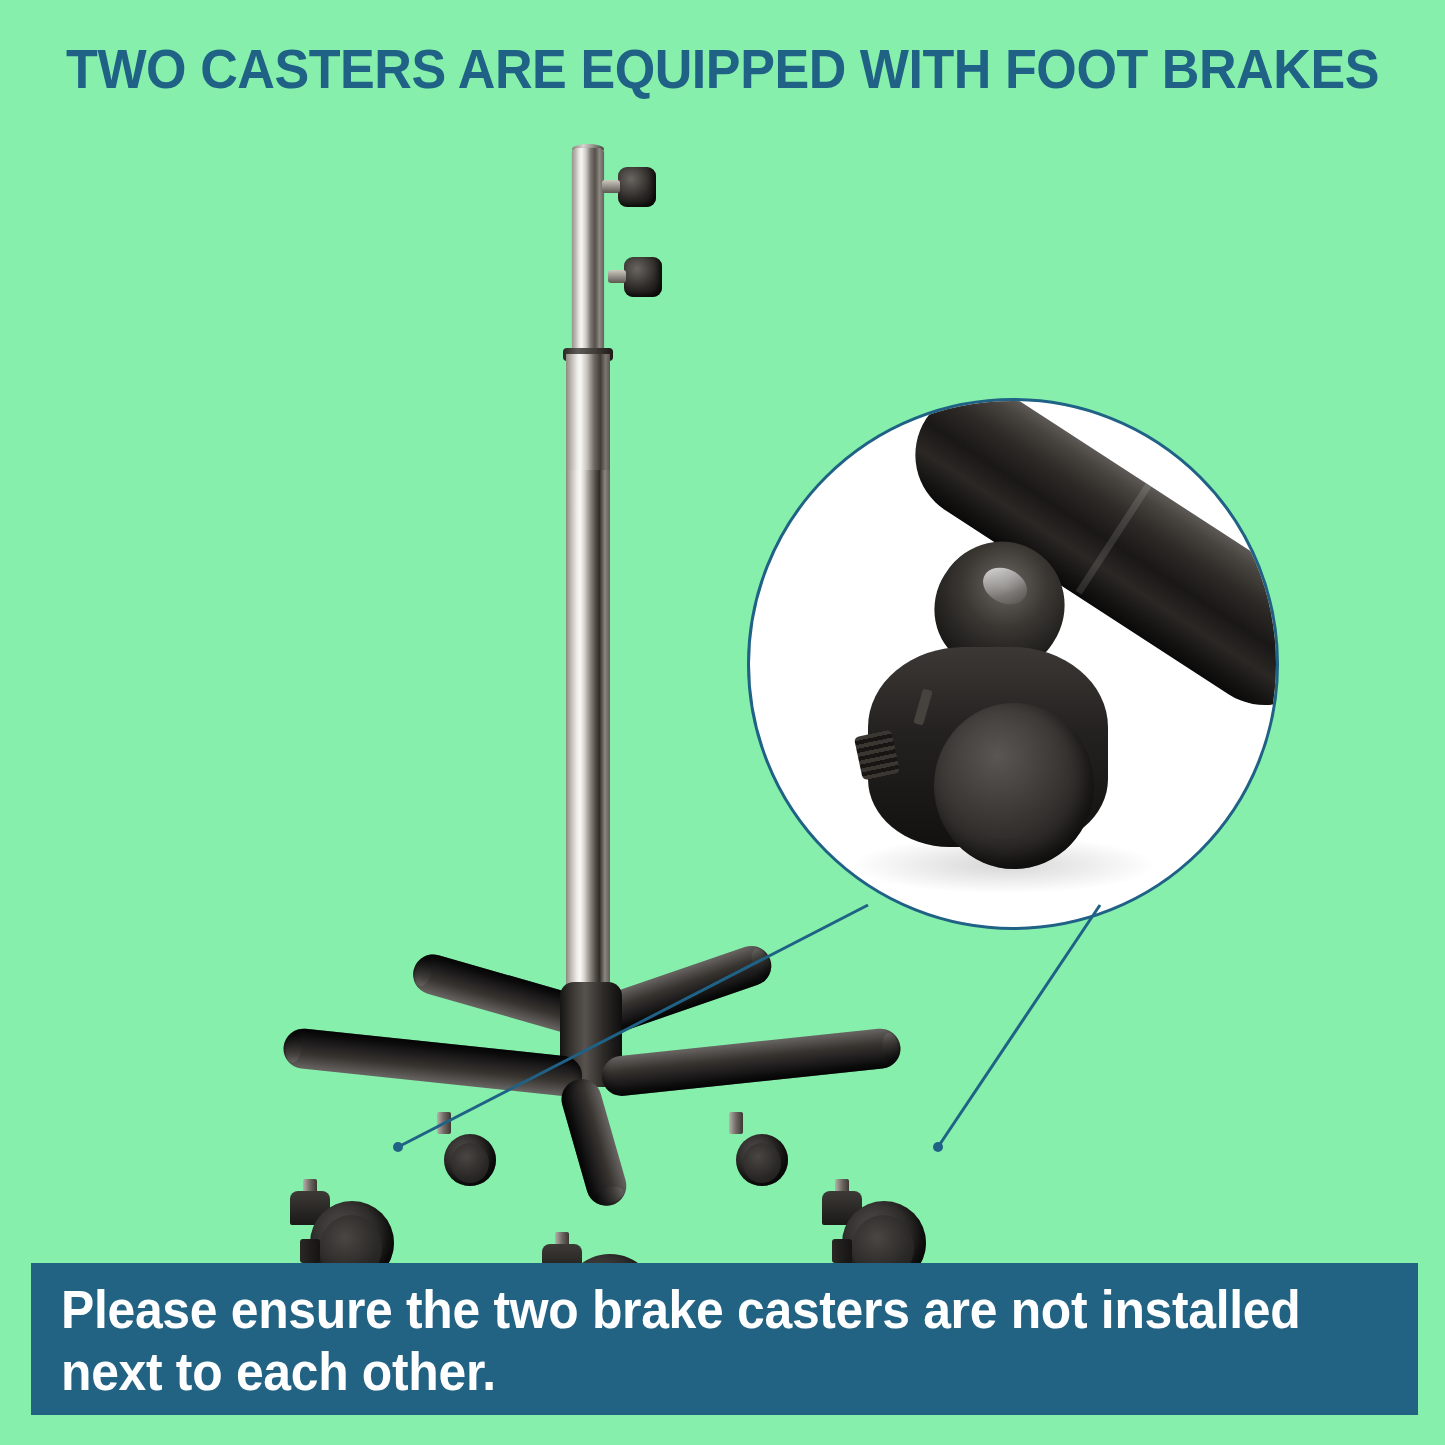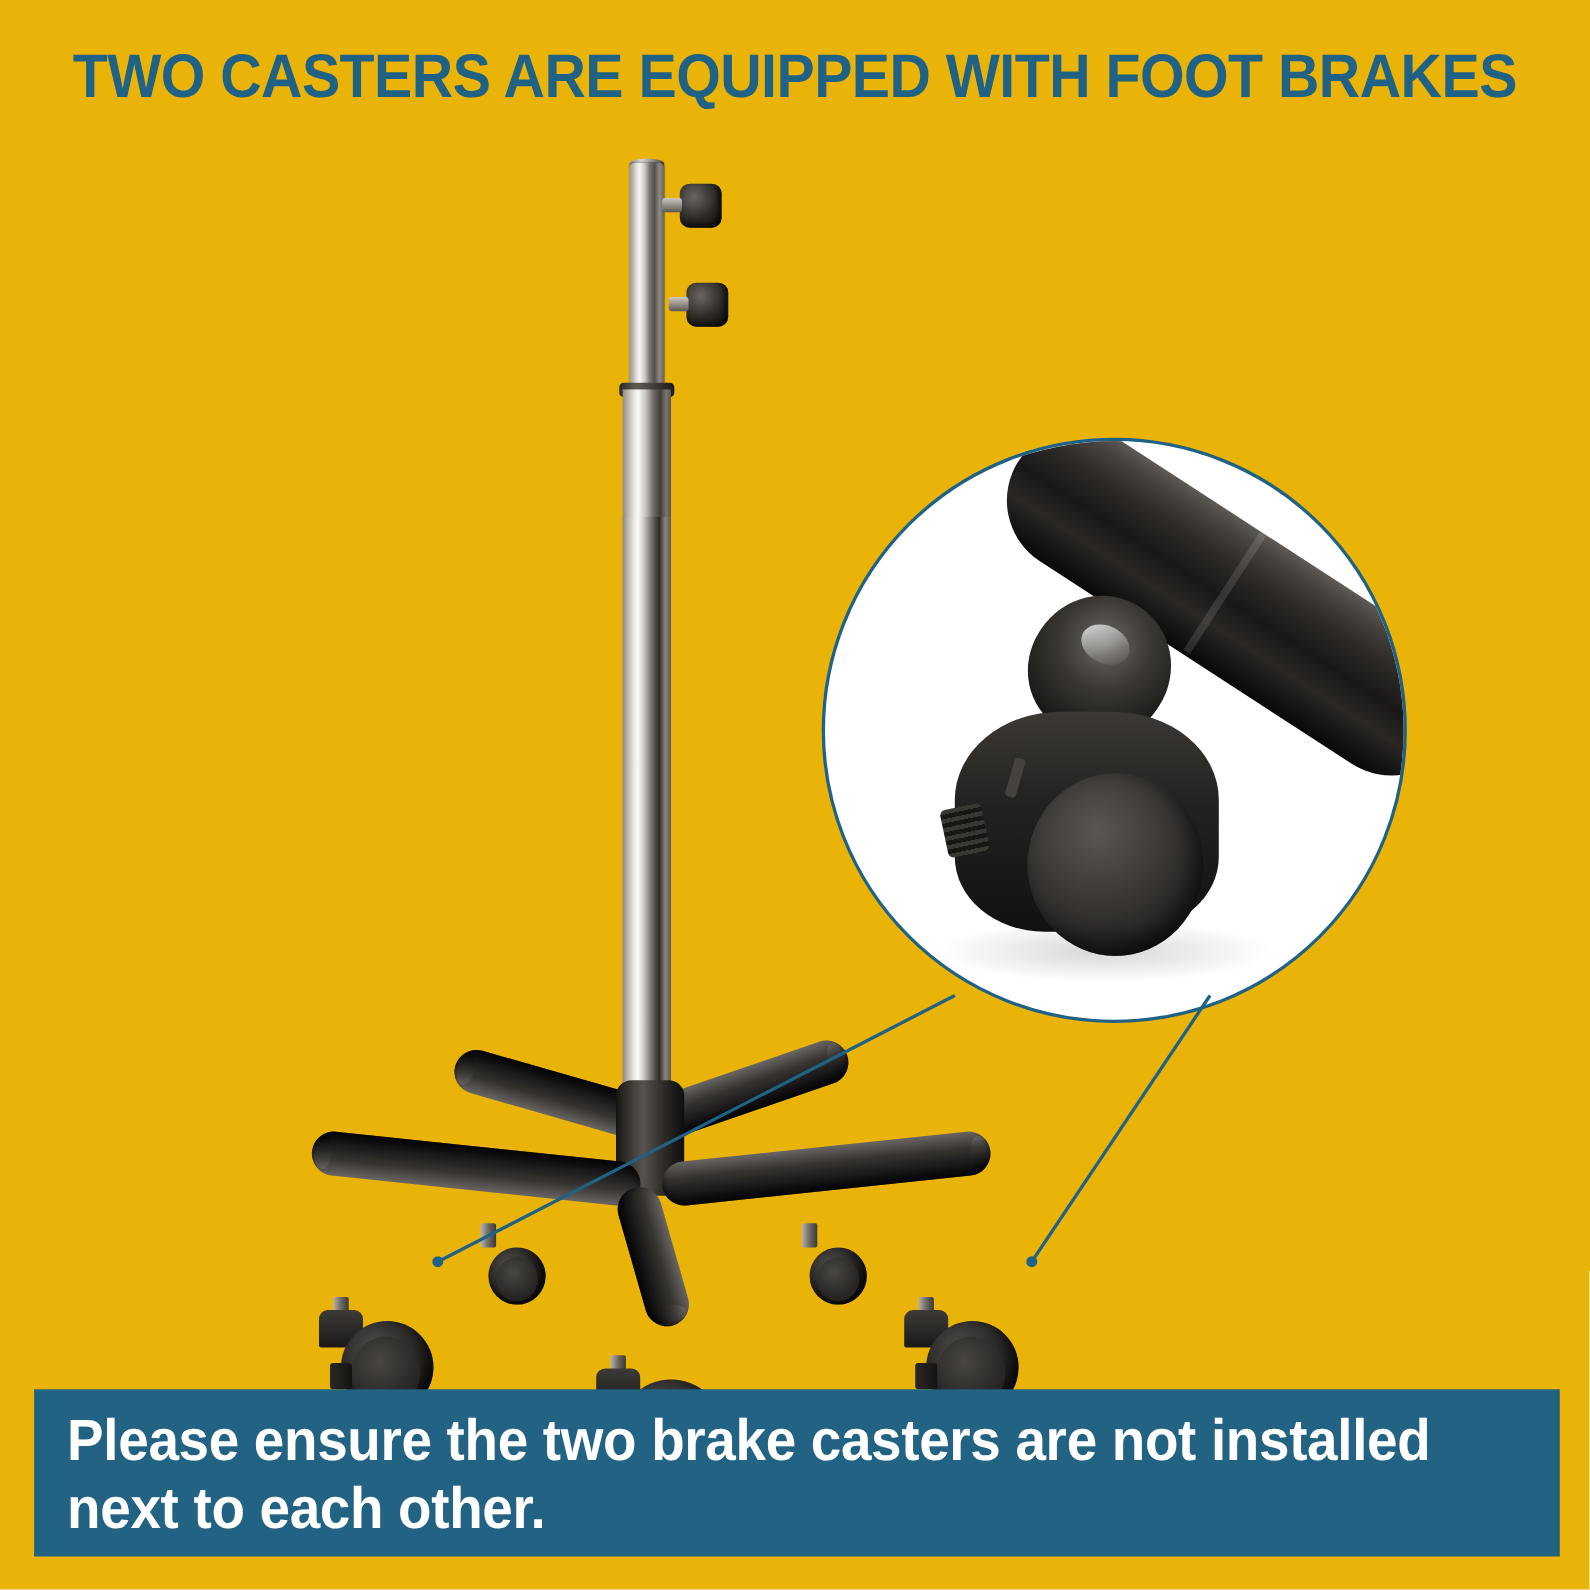--- a/index.html
+++ b/index.html
@@ -7,21 +7,21 @@
     padding: 0;
     background: #ffffff;
   }
   body {
     font-family: "Liberation Sans", sans-serif;
   }
   #page {
     position: relative;
     width: 1445px;
     height: 1445px;
-    background: #eab308;
+    background: #86efac;
     overflow: hidden;
   }
 
   
   #headline {
     position: absolute;
     left: 0;
     top: 36px;
     width: 1445px;
     text-align: center;

